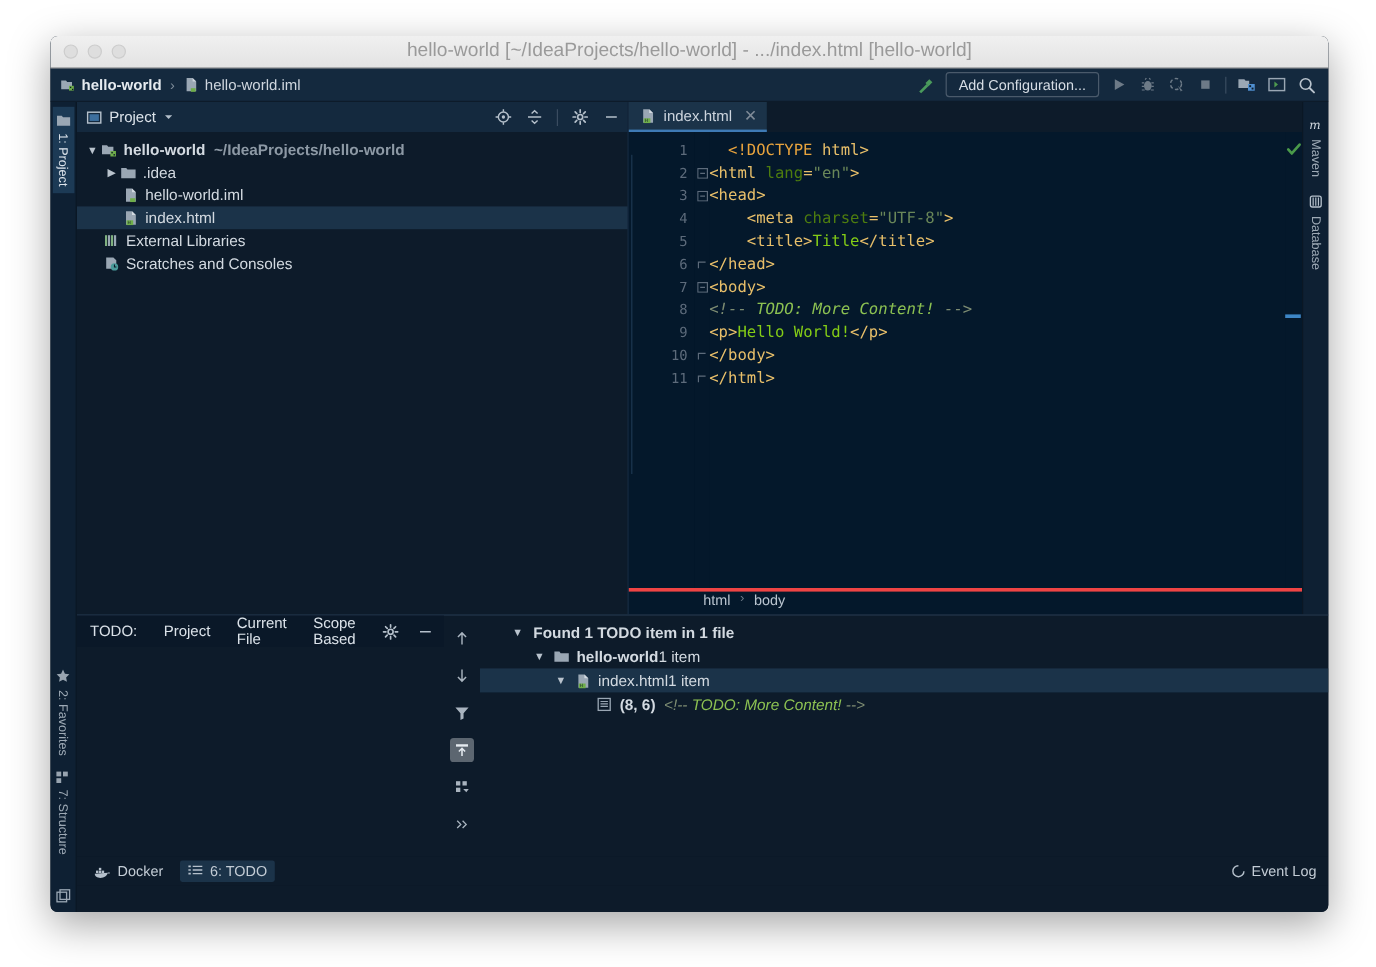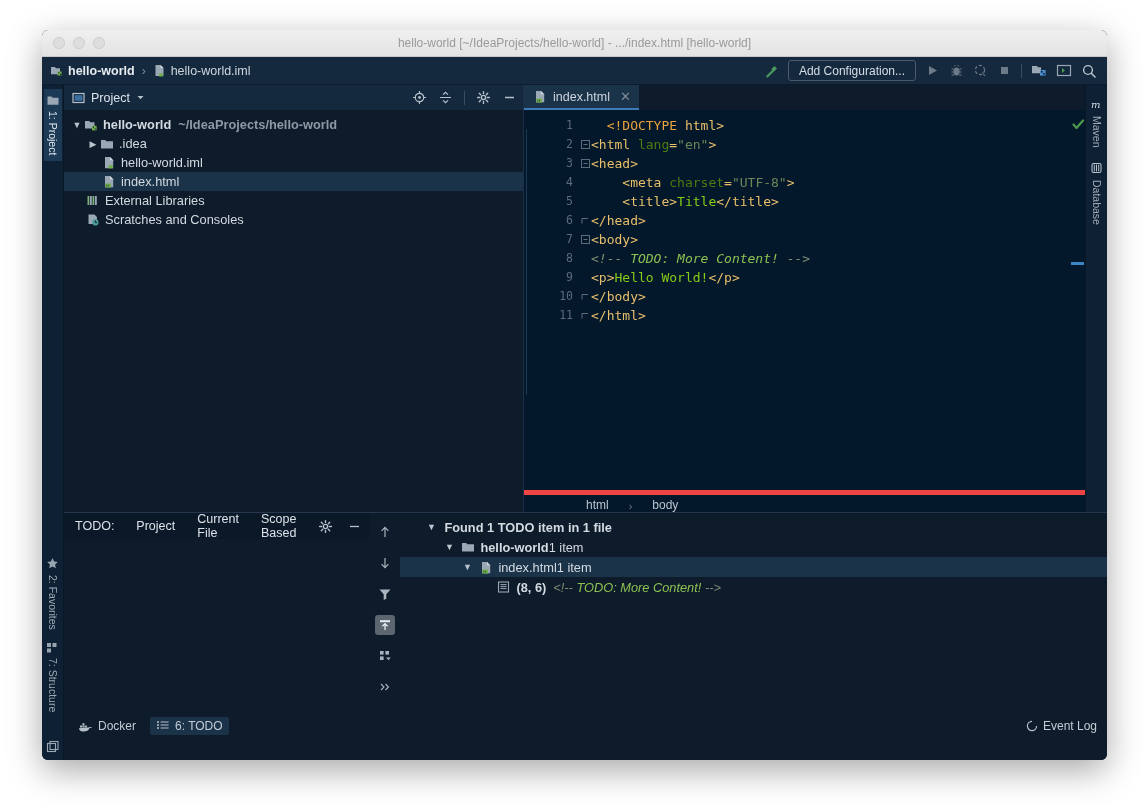--- a/index.html
+++ b/index.html
@@ -25,21 +25,21 @@
     background: linear-gradient(#f0f0f0,#e3e3e3);
     border-bottom: 1px solid #c8c8c8;
     display: flex; align-items: center;
     position: relative;
   }
   .traffic { display: flex; gap: 8px; margin-left: 11px; }
   .tl { width: 12px; height: 12px; border-radius: 50%;
         background: #dedede; border: 1px solid #cdcdcd; }
   .title-text {
     position: absolute; left: 0; right: 0; text-align: center;
-    font-size: 12px; color: #9a9a9a;
+    font-size: 16px; color: #9a9a9a;
     pointer-events: none;
   }
 
   
   .navbar {
     height: 28px; flex: 0 0 28px;
     background: #14293e;
     display: flex; align-items: center;
     padding: 0 6px 0 8px;
     border-bottom: 1px solid #0d1b2a;
@@ -154,23 +154,23 @@
 
   .marker-col {
     width: 14px; flex: 0 0 14px; background: #04182b;
     position: relative;
   }
   .mk-check { position: absolute; top: 8px; left: 1px; }
   .mk-dash { position: absolute; top: 152px; left: 0px; width: 13px; height: 3px; background: #3d86c6; }
 
   .breadcrumbs {
     height: 22px; flex: 0 0 22px; background: #04182b;
-    border-top: 5px solid #ef4444;
-    display: flex; align-items: flex-end; padding-left: 62px;
-    font-size: 12px; color: #b9c4cf; gap: 20px;
+    border-top: 3px solid #ef4444;
+    display: flex; align-items: flex-start; padding-left: 62px;
+    font-size: 12px; color: #b9c4cf; gap: 8px;
   }
   .bc-sep { color: #6d7b89; font-size: 11px; }
 
   
   .todo-pane { flex: 0 0 202px; display: flex; flex-direction: row; background: #0d1b2a;
                border-top: 1px solid #24374d; }
   .todo-head {
     height: 26px; flex: 0 0 26px; background: #0a1828;
     display: flex; align-items: center; gap: 22px;
     padding: 0 8px 0 11px; font-size: 12.5px; color: #dbe2e9;

